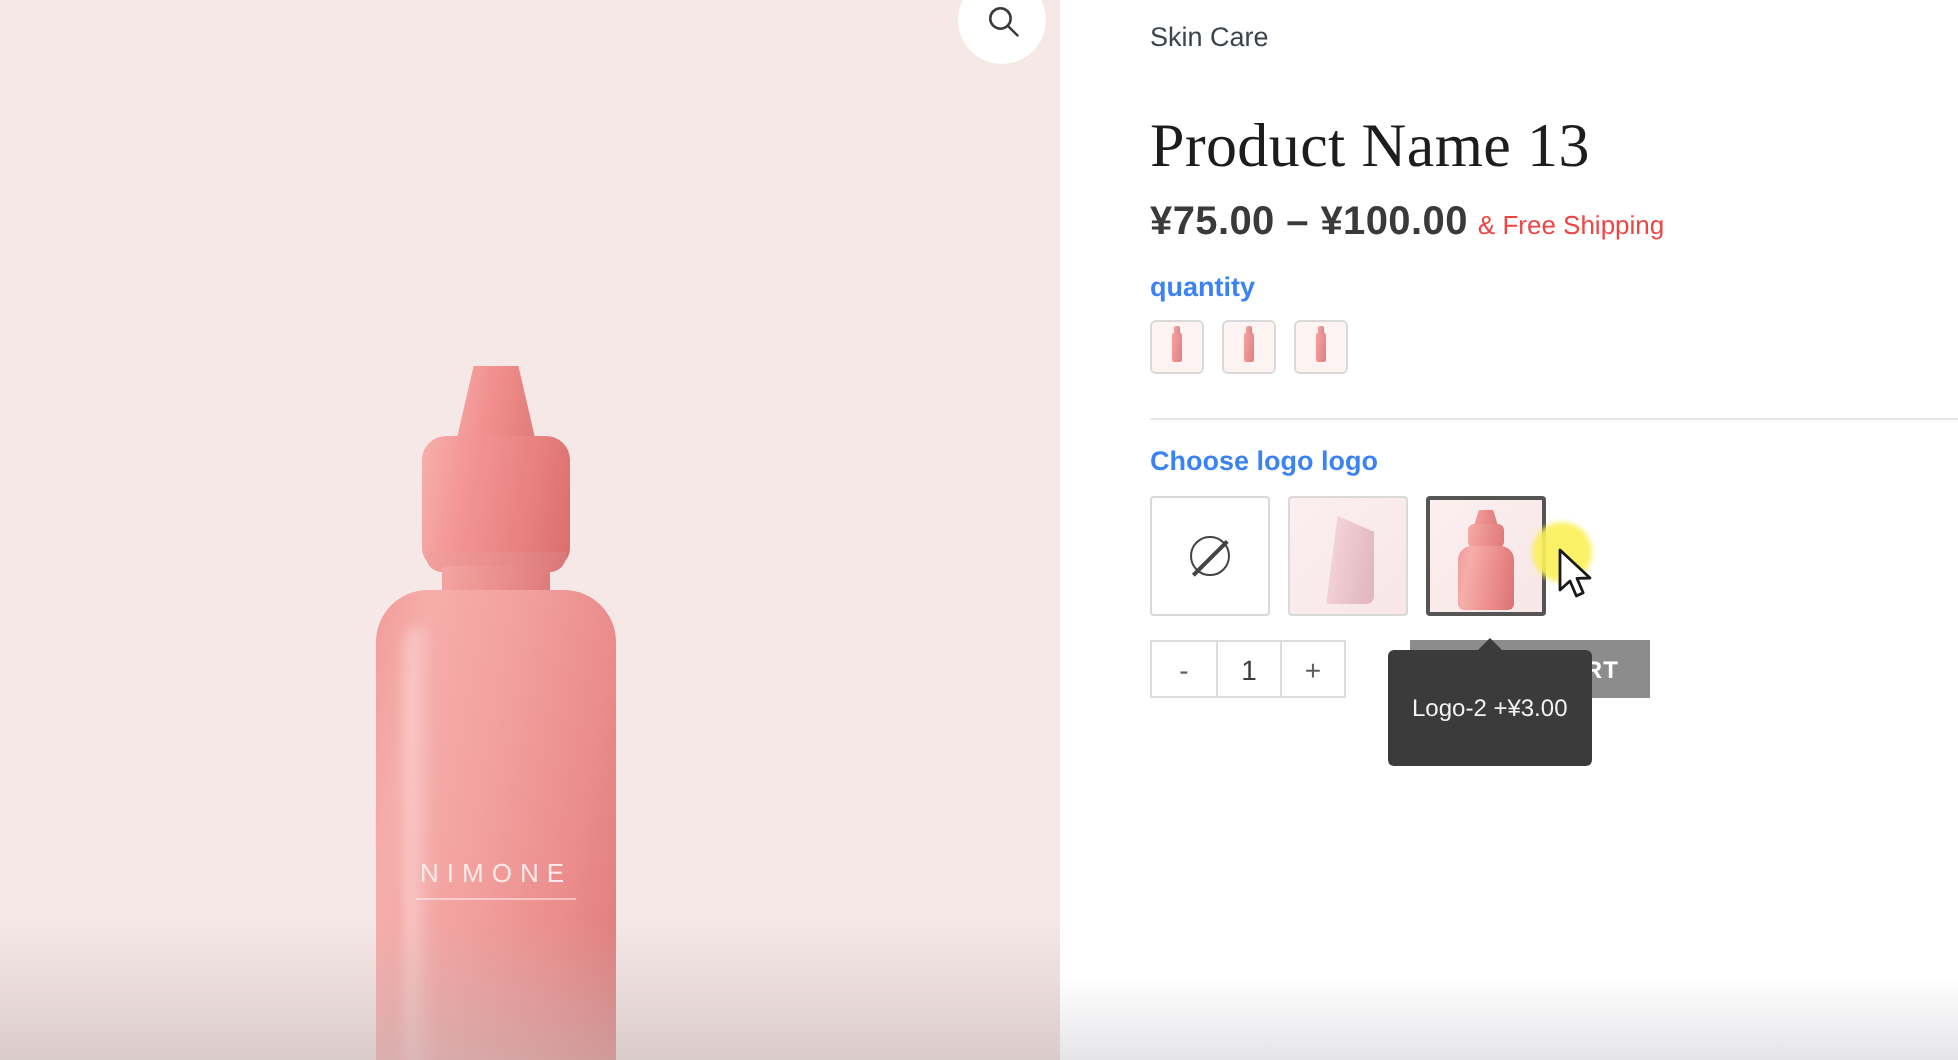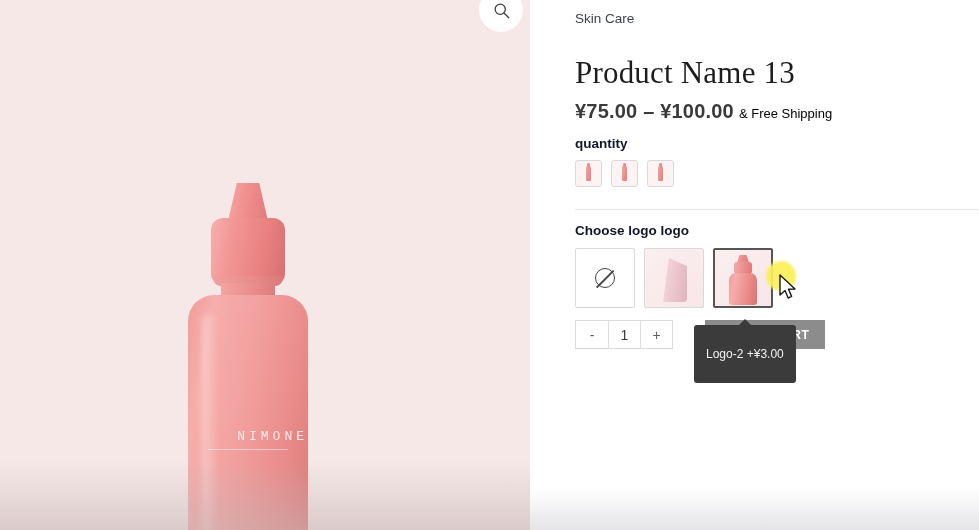--- a/index.html
+++ b/index.html
@@ -62,23 +62,23 @@
     border-radius: 26px 26px 14px 14px;
   }
   .b-gloss {
     position: absolute; left: 14px; top: 130px; width: 16px; height: 250px;
     background: linear-gradient(to right, rgba(255,255,255,.40), rgba(255,255,255,0));
     border-radius: 10px;
     filter: blur(3px);
   }
   .b-label {
     position: absolute; left: 0; top: 246px; width: 120px;
-    text-align: right;
+    text-align: center;
     color: #fde9e7;
-    font-family: Liberation Mono, monospace;
+    font-family: Liberation Sans, sans-serif;
     font-size: 13px;
     letter-spacing: 4px;
   }
   .b-sublabel {
     position: absolute; left: 20px; top: 266px; width: 80px; height: 1px;
     background: rgba(255,255,255,.45);
   }
 
   .zoom-btn {
     position: absolute;
@@ -121,28 +121,28 @@
     text-align: right;
   }
   .price {
     font-size: 20px;
     font-weight: 700;
     color: #3a3a3a;
     letter-spacing: .2px;
   }
   .shipping {
     font-size: 13px;
-    color: #000000;
+    color: #ef4444;
   }
 
   .field-label {
     margin-top: 13px;
     font-size: 13.5px;
     font-weight: 700;
-    color: #0f172a;
+    color: #3b82f6;
   }
 
   .swatch-row { display: flex; gap: 9px; margin-top: 9px; }
 
   .qty-swatch {
     width: 27px; height: 27px;
     border: 1px solid #d9d9d9;
     border-radius: 3px;
     background: #fdf3f3;
     display: flex; align-items: center; justify-content: center;

